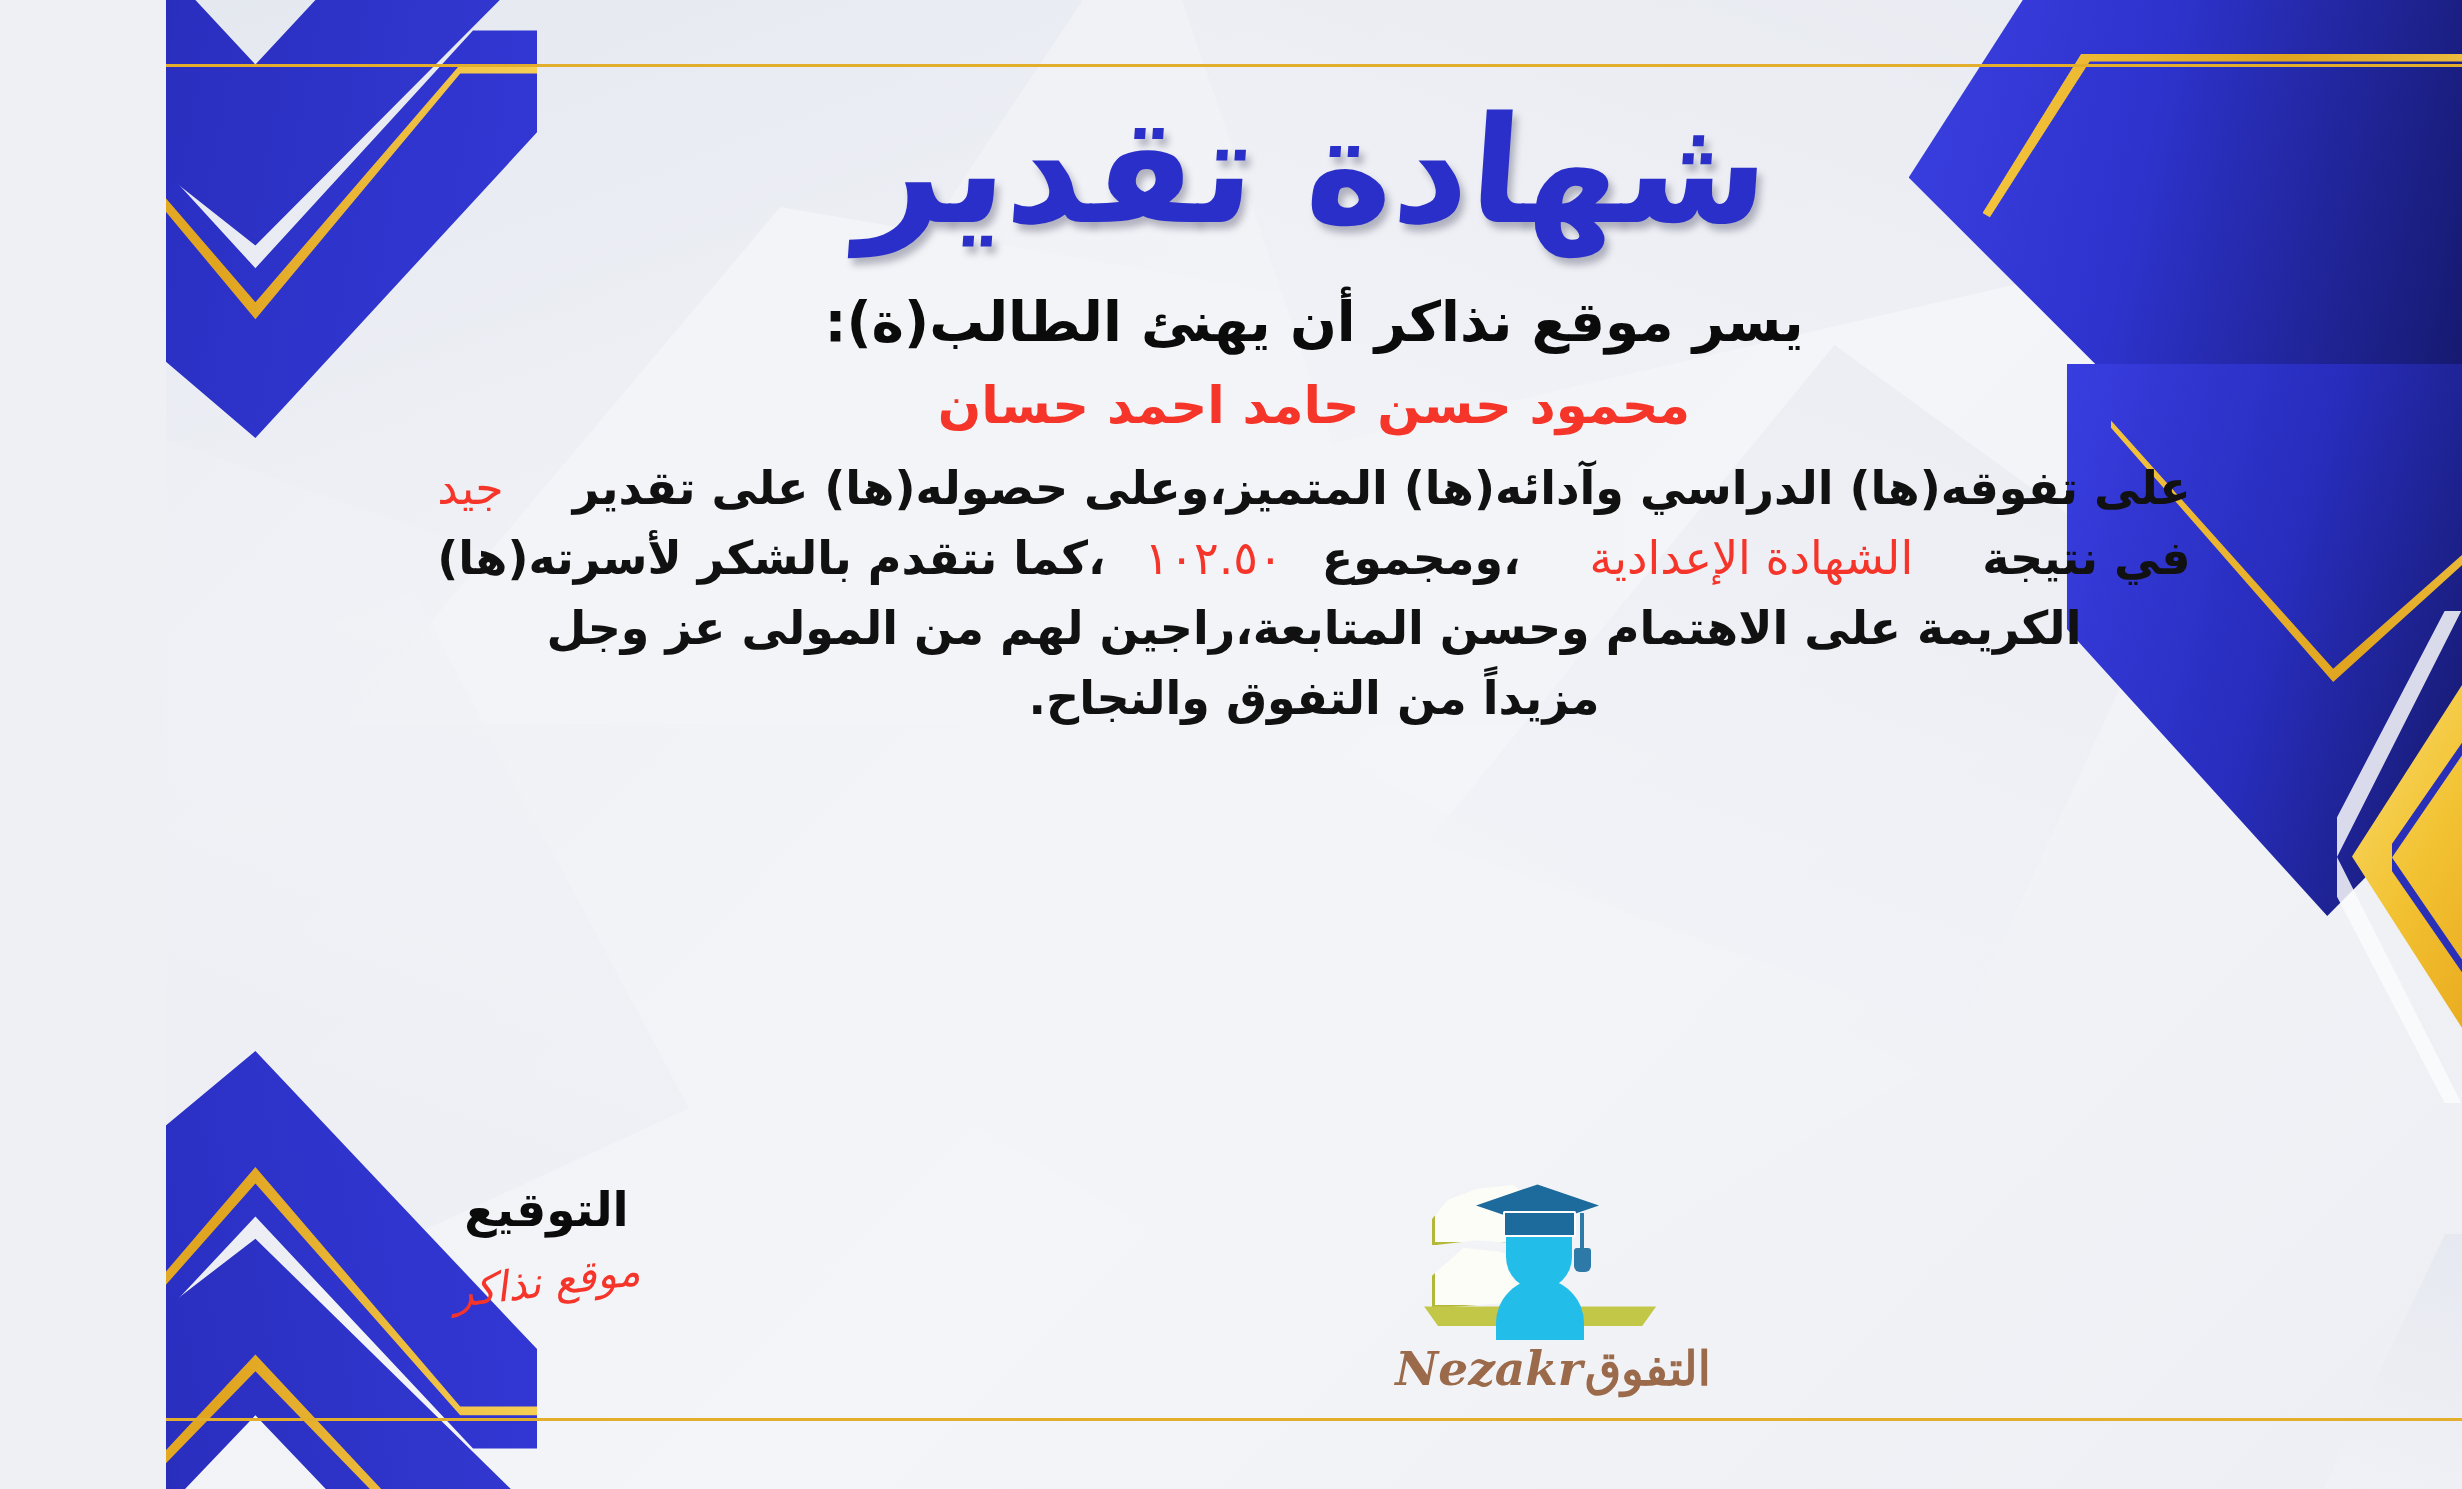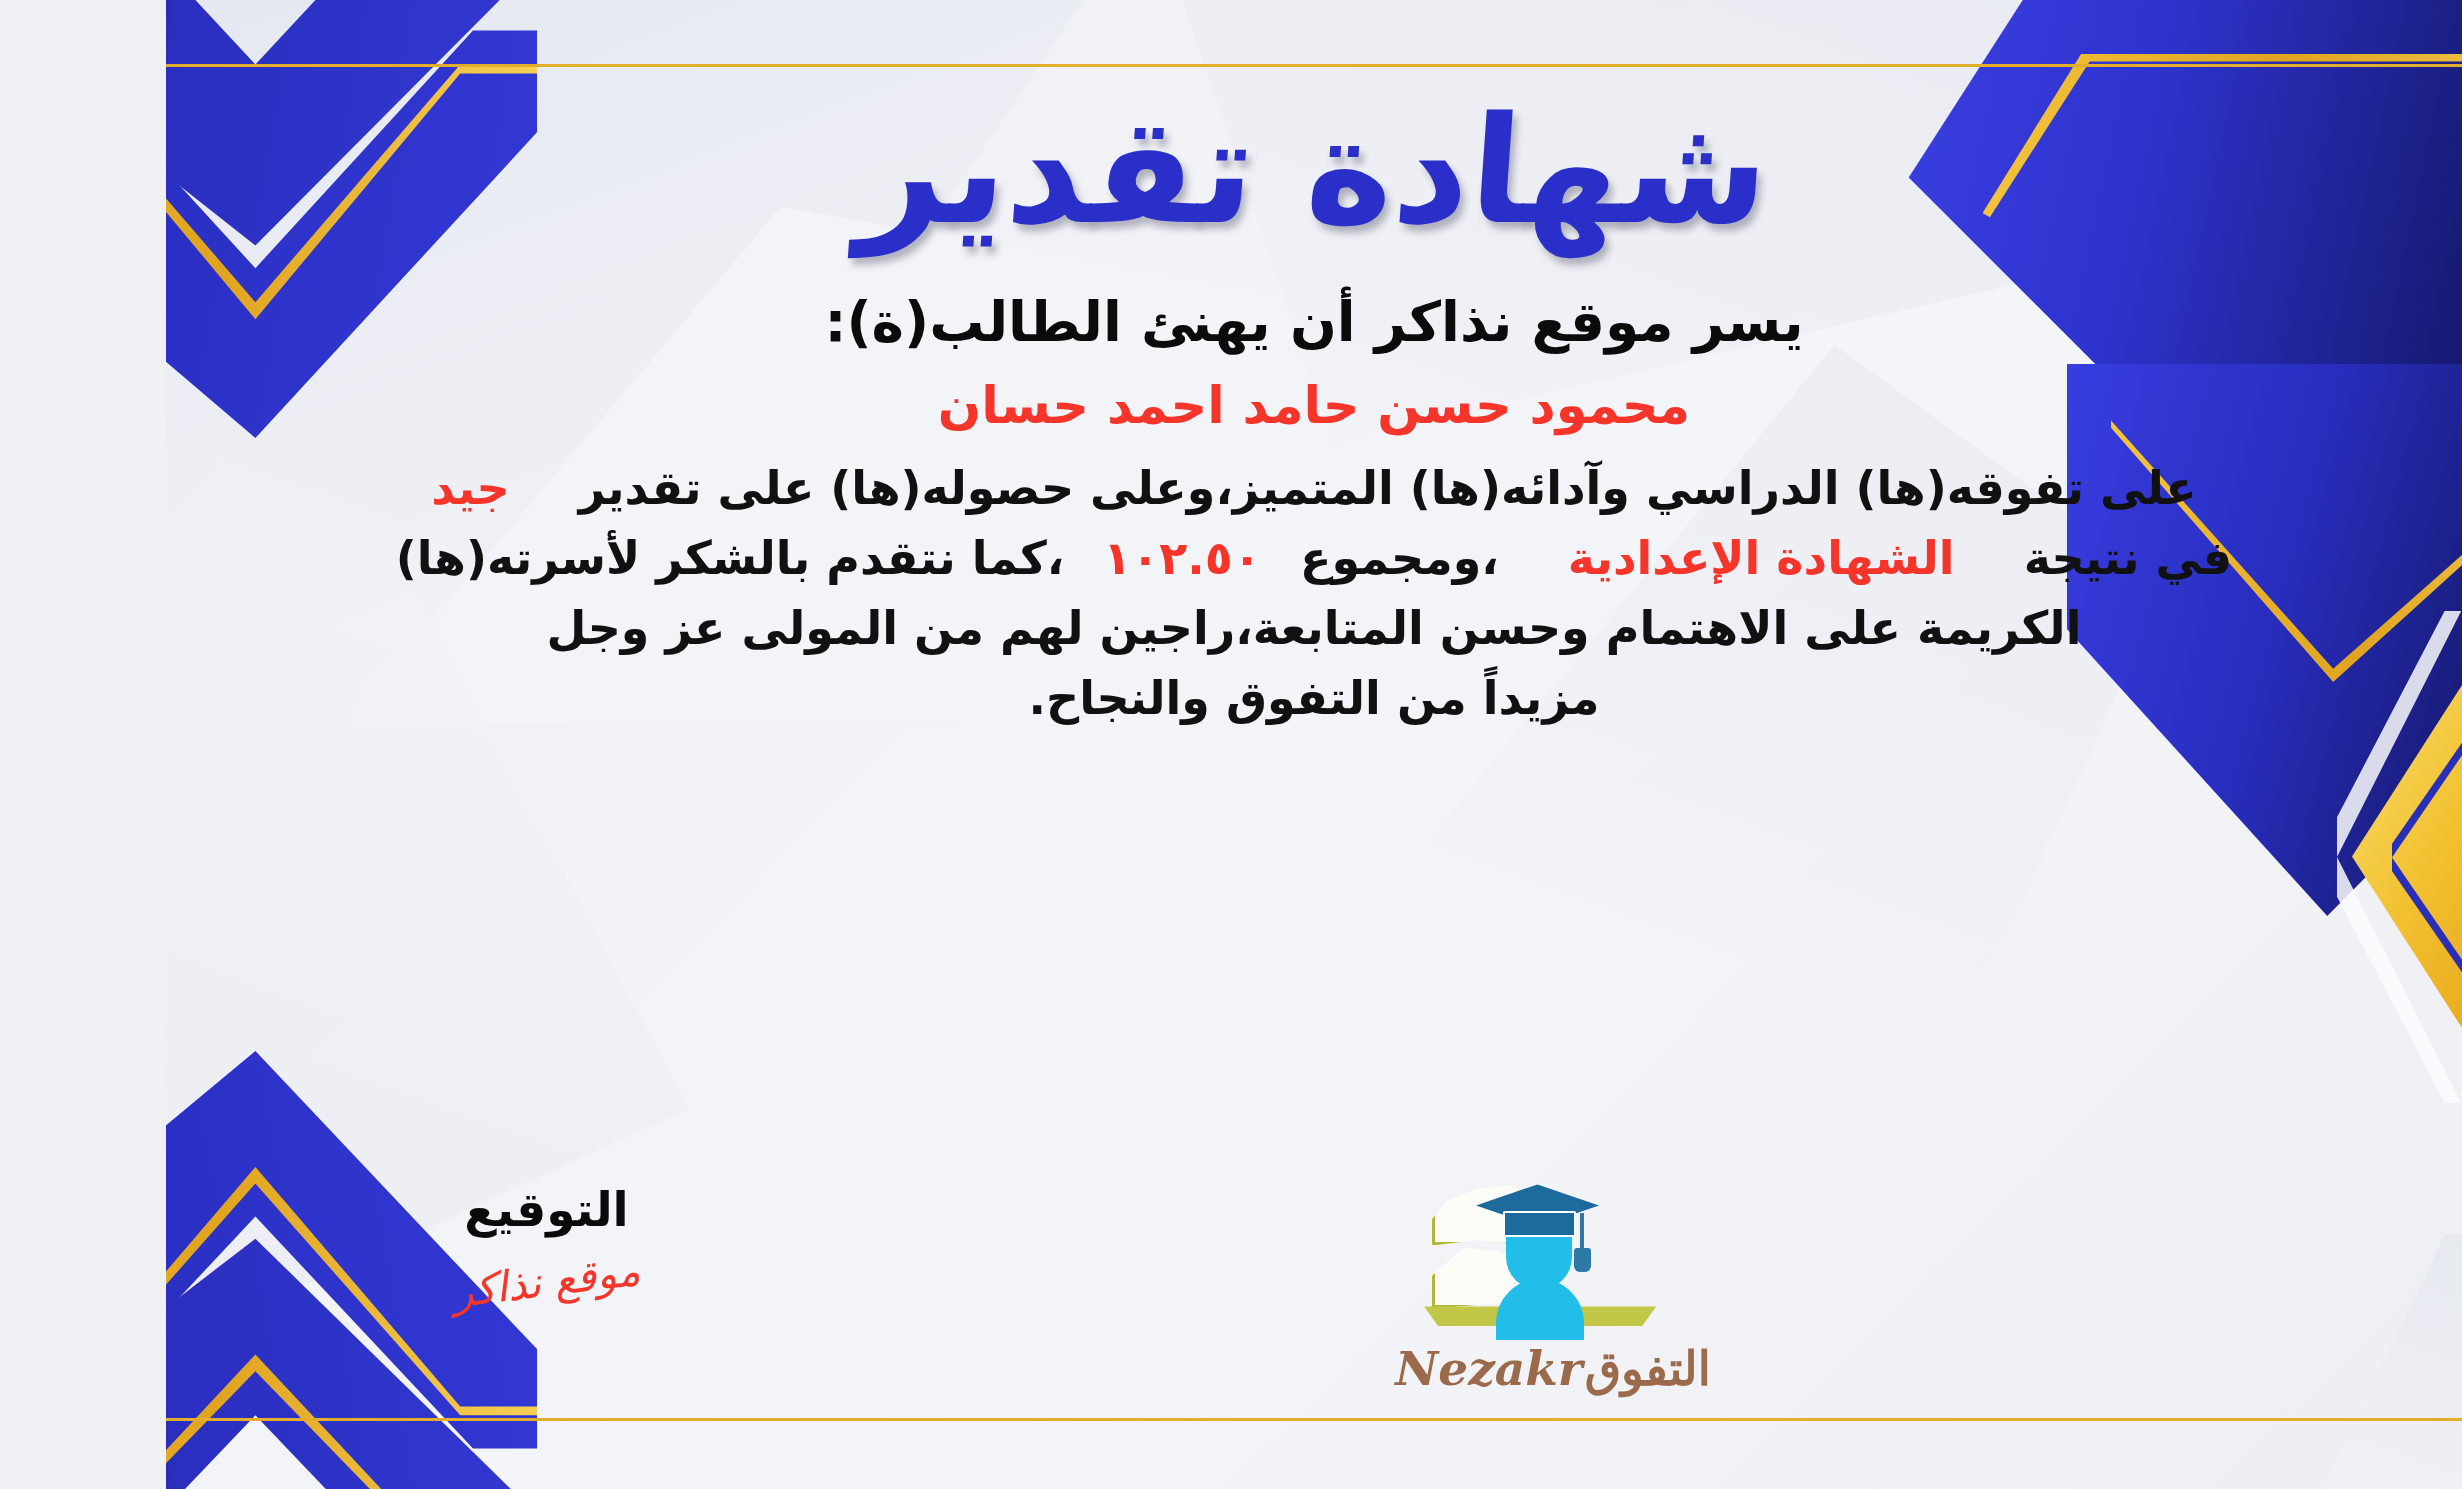--- a/index.html
+++ b/index.html
@@ -152,21 +152,21 @@
     letter-spacing:1px;
   }
 
   .body-block{
     margin-top:19.7px;
     width:100%;
     direction:rtl; text-align:center;
     font-size:46px; line-height:1.52; color:#111; font-weight:600;
   }
   .body-block p{ margin:0; }
-  .hl-red{ color:#f5352a; font-weight:700; }
+  .hl-red{ color:#f5352a; font-weight:400; }
   .sp{ display:inline-block; width:69px; }
   .sp-sm{ display:inline-block; width:39px; }
 
   
   .bottom{
     position:absolute; left:0; right:0; bottom:14.8px;
     display:flex; align-items:flex-start; justify-content:space-between;
     direction:ltr;
   }
   .sign-col{

